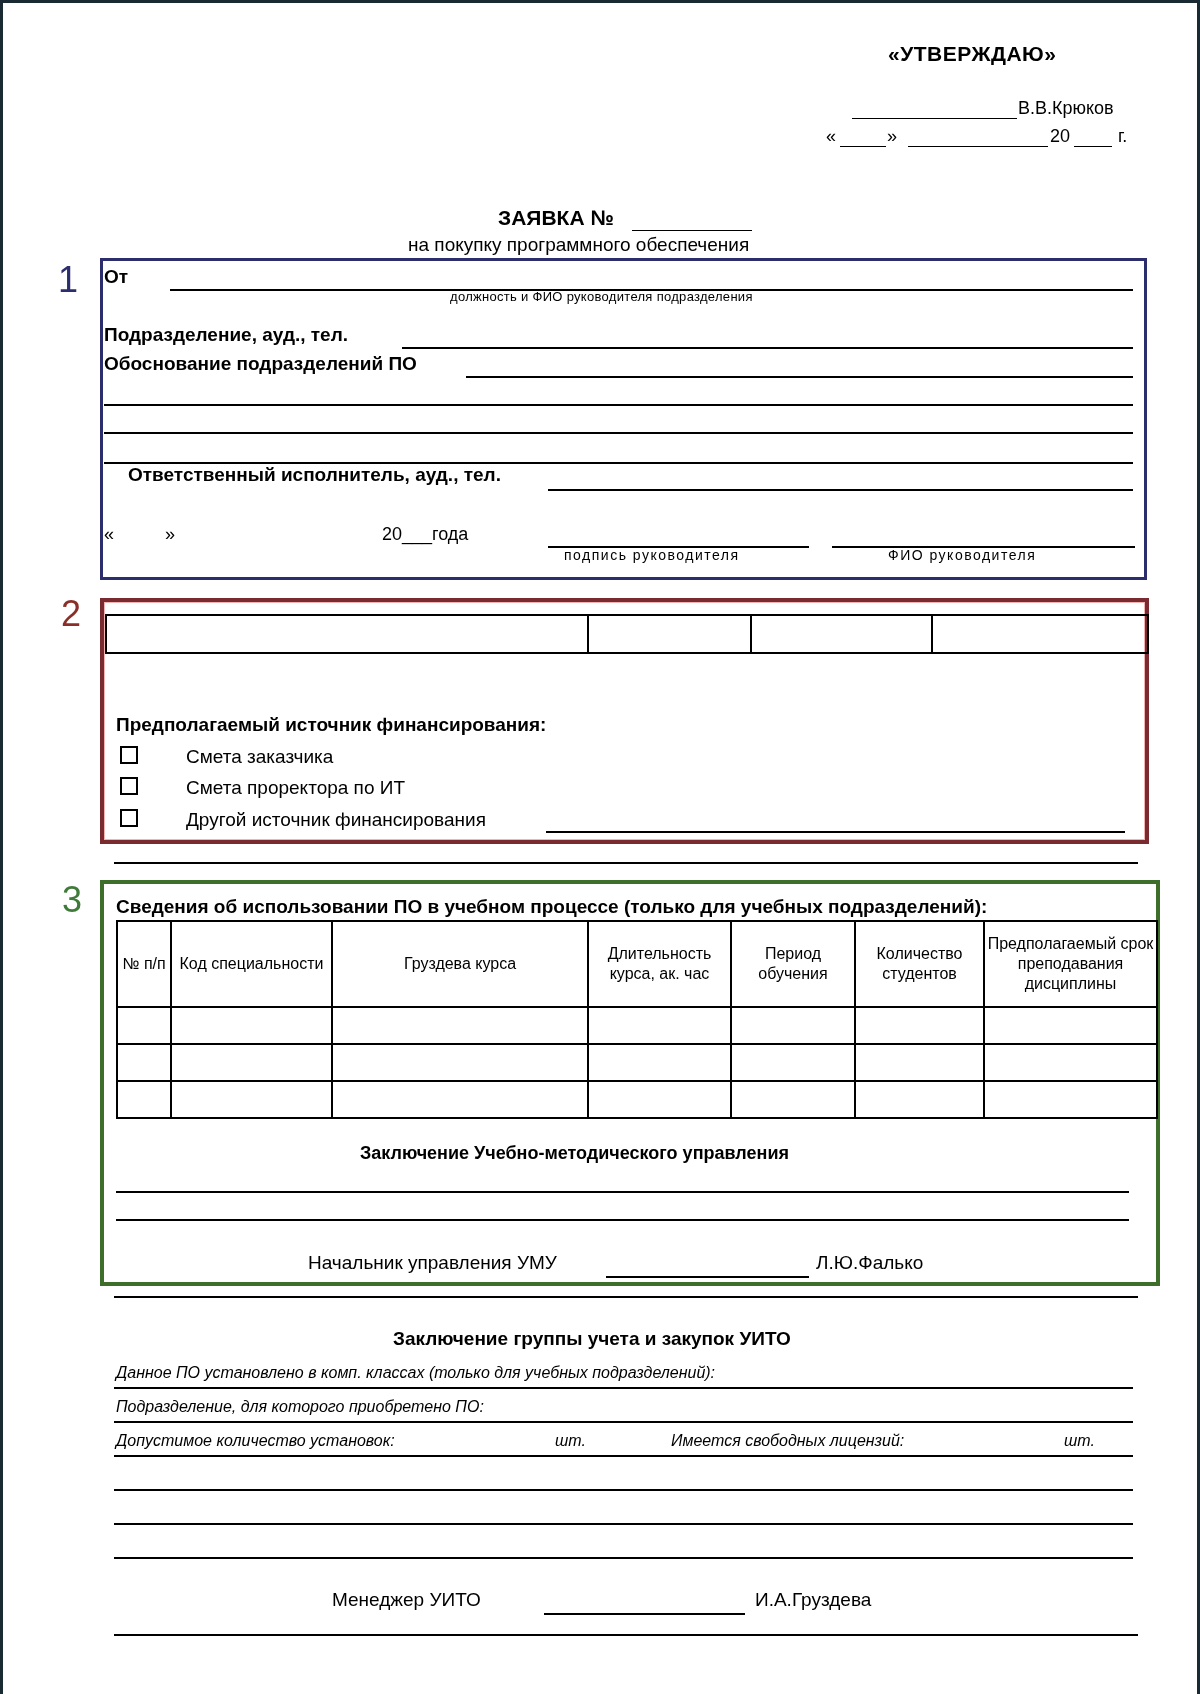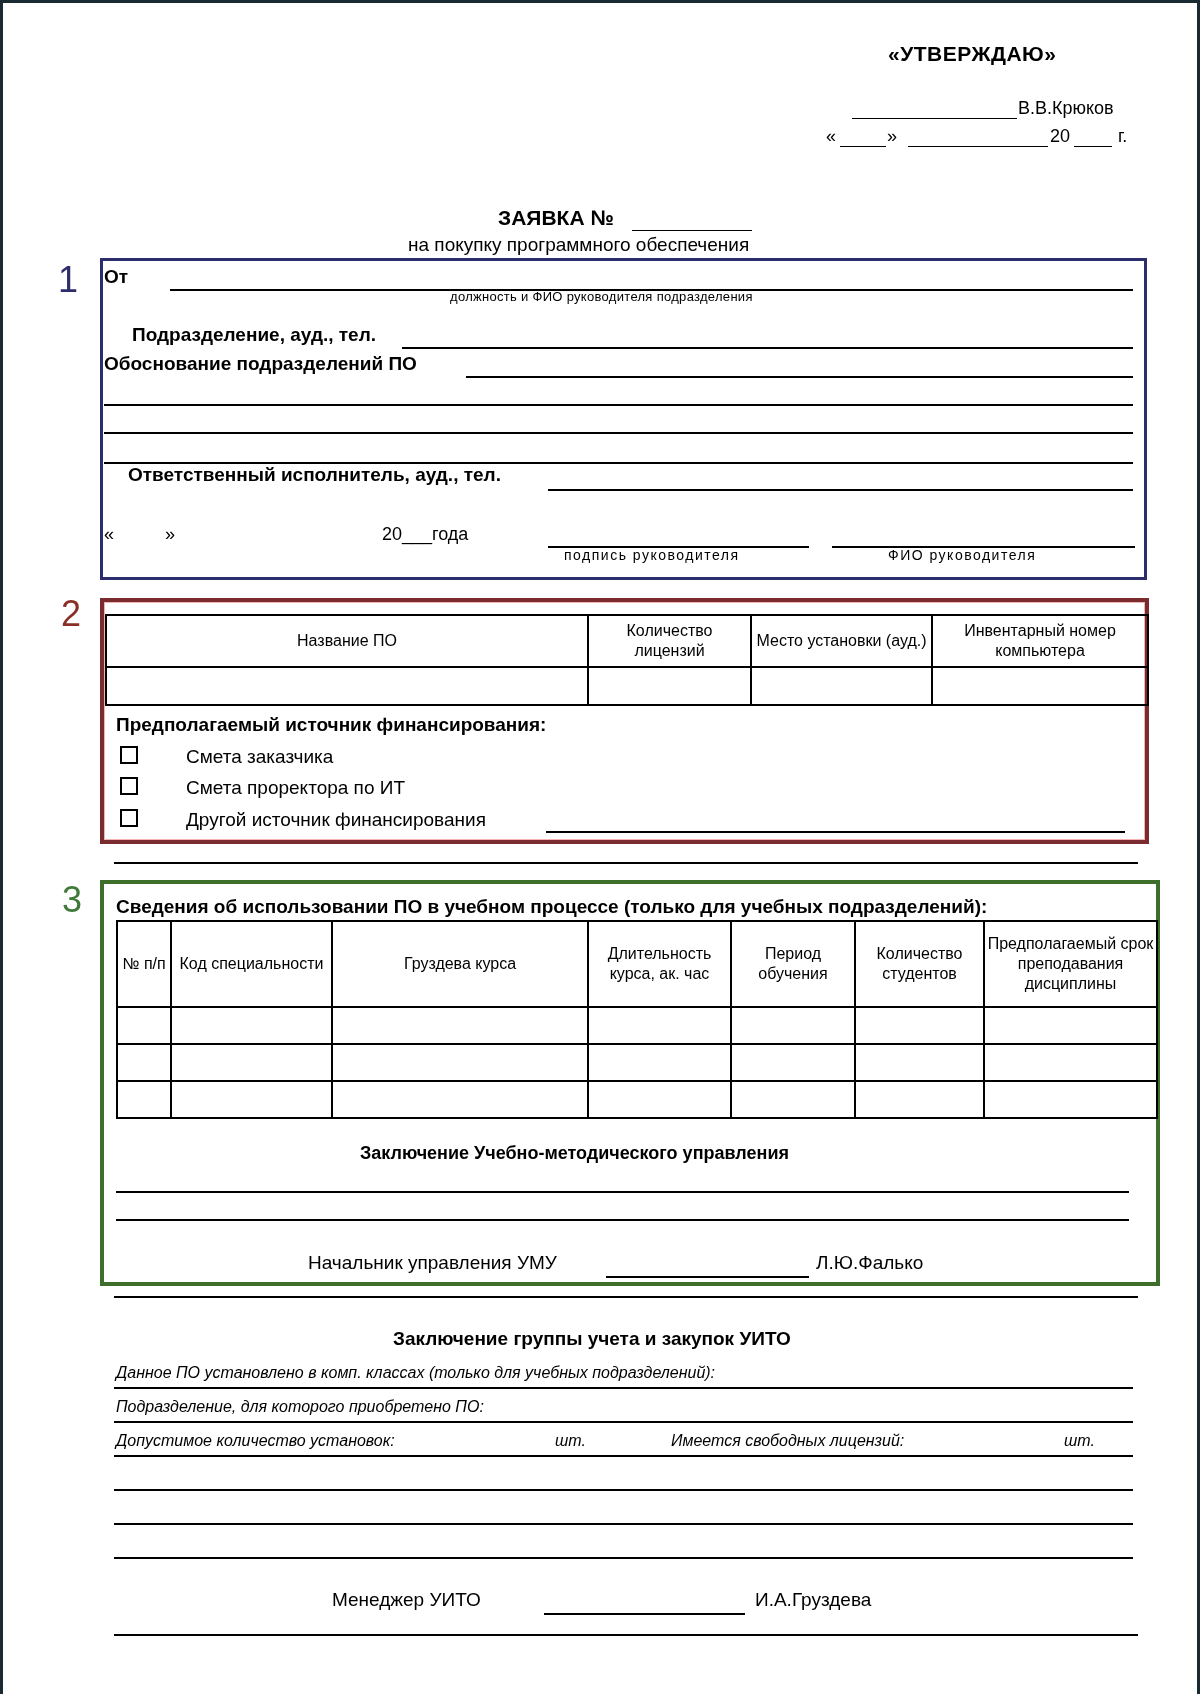--- a/index.html
+++ b/index.html
@@ -42,21 +42,21 @@
     
     .box { position: absolute; }
     .box1 { left: 100px; top: 258px; width: 1047px; height: 322px; border: 3px solid #2c2d6c; }
     .box2 { left: 100px; top: 598px; width: 1049px; height: 246px; border: 4px solid #7a2b30; box-shadow: inset 0 0 0 1px #f3b3b3; }
     .box3 { left: 100px; top: 880px; width: 1060px; height: 406px; border: 4px solid #3e6f2a; }
 
     
     .s1 { font-size: 19px; font-weight: bold; }
     .s1-from { left: 104px; top: 266px; text-align: center; }
     .s1-from-caption { left: 450px; top: 289px; font-size: 13px; letter-spacing: 0.3px; }
-    .s1-dept { left: 104px; top: 324px; margin-left: 28px; }
+    .s1-dept { left: 104px; top: 324px; }
     .s1-just { left: 104px; top: 353px; }
     .s1-resp { left: 104px; top: 464px; padding-left: 24px; }
     .s1-date-open { left: 104px; top: 524px; font-size: 18px; }
     .s1-date-close { left: 165px; top: 524px; font-size: 18px; }
     .s1-year { left: 382px; top: 524px; font-size: 18px; }
     .s1-sig-caption { left: 564px; top: 547px; font-size: 14px; letter-spacing: 1.5px; }
     .s1-name-caption { left: 888px; top: 547px; font-size: 14px; letter-spacing: 1.5px; text-align: right; }
 
     
     table.grid { position: absolute; border-collapse: collapse; table-layout: fixed; }
@@ -168,26 +168,20 @@
 
 <div class="box box2"></div>
 <table class="grid t1">
   <colgroup>
       <col style="width:482px">
       <col style="width:163px">
       <col style="width:181px">
       <col style="width:216px">
     </colgroup>
   <tbody>
-      <tr class="head">
-    <th>Название ПО</th>
-    <th>Количество лицензий</th>
-    <th>Место установки (ауд.)</th>
-    <th>Инвентарный номер компьютера</th>
-  </tr>
   <tr class="body">
     <td></td>
     <td></td>
     <td></td>
     <td></td>
   </tr>
 </tbody>
   </table>
 <div class="abs s2-fund-title">Предполагаемый источник финансирования:</div>
 <div class="chk chk1"></div>

